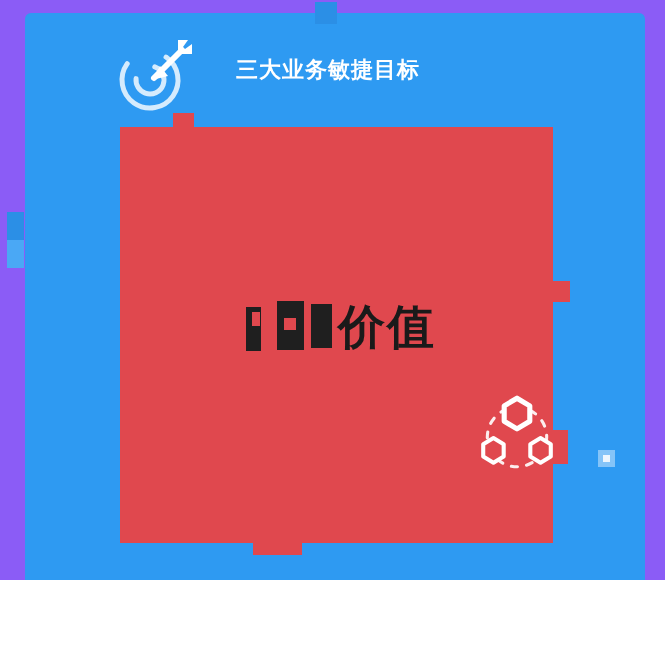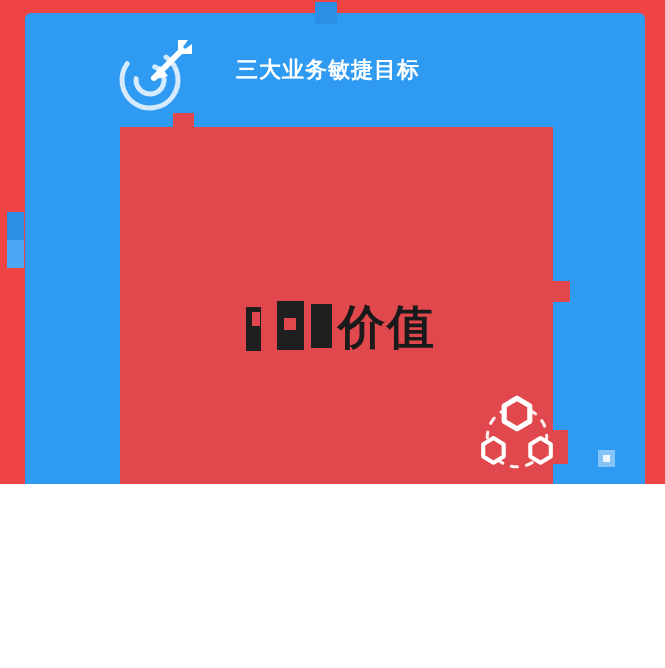--- a/index.html
+++ b/index.html
@@ -1,19 +1,19 @@
 <!DOCTYPE html>
 <html><head>
 <meta charset="utf-8">
 <style>
   html,body{margin:0;padding:0;}
   .page{
     position:relative;
-    width:665px;height:484px;
-    background:#ef4444;
+    width:665px;height:580px;
+    background:#8b5cf6;
     overflow:hidden;
     font-family:Liberation Serif, serif;
   }
   .slide{
     position:absolute;
     left:25px;top:13px;
     width:620px;height:627px;
     background:#2e9af2;
     border-radius:6px;
   }

